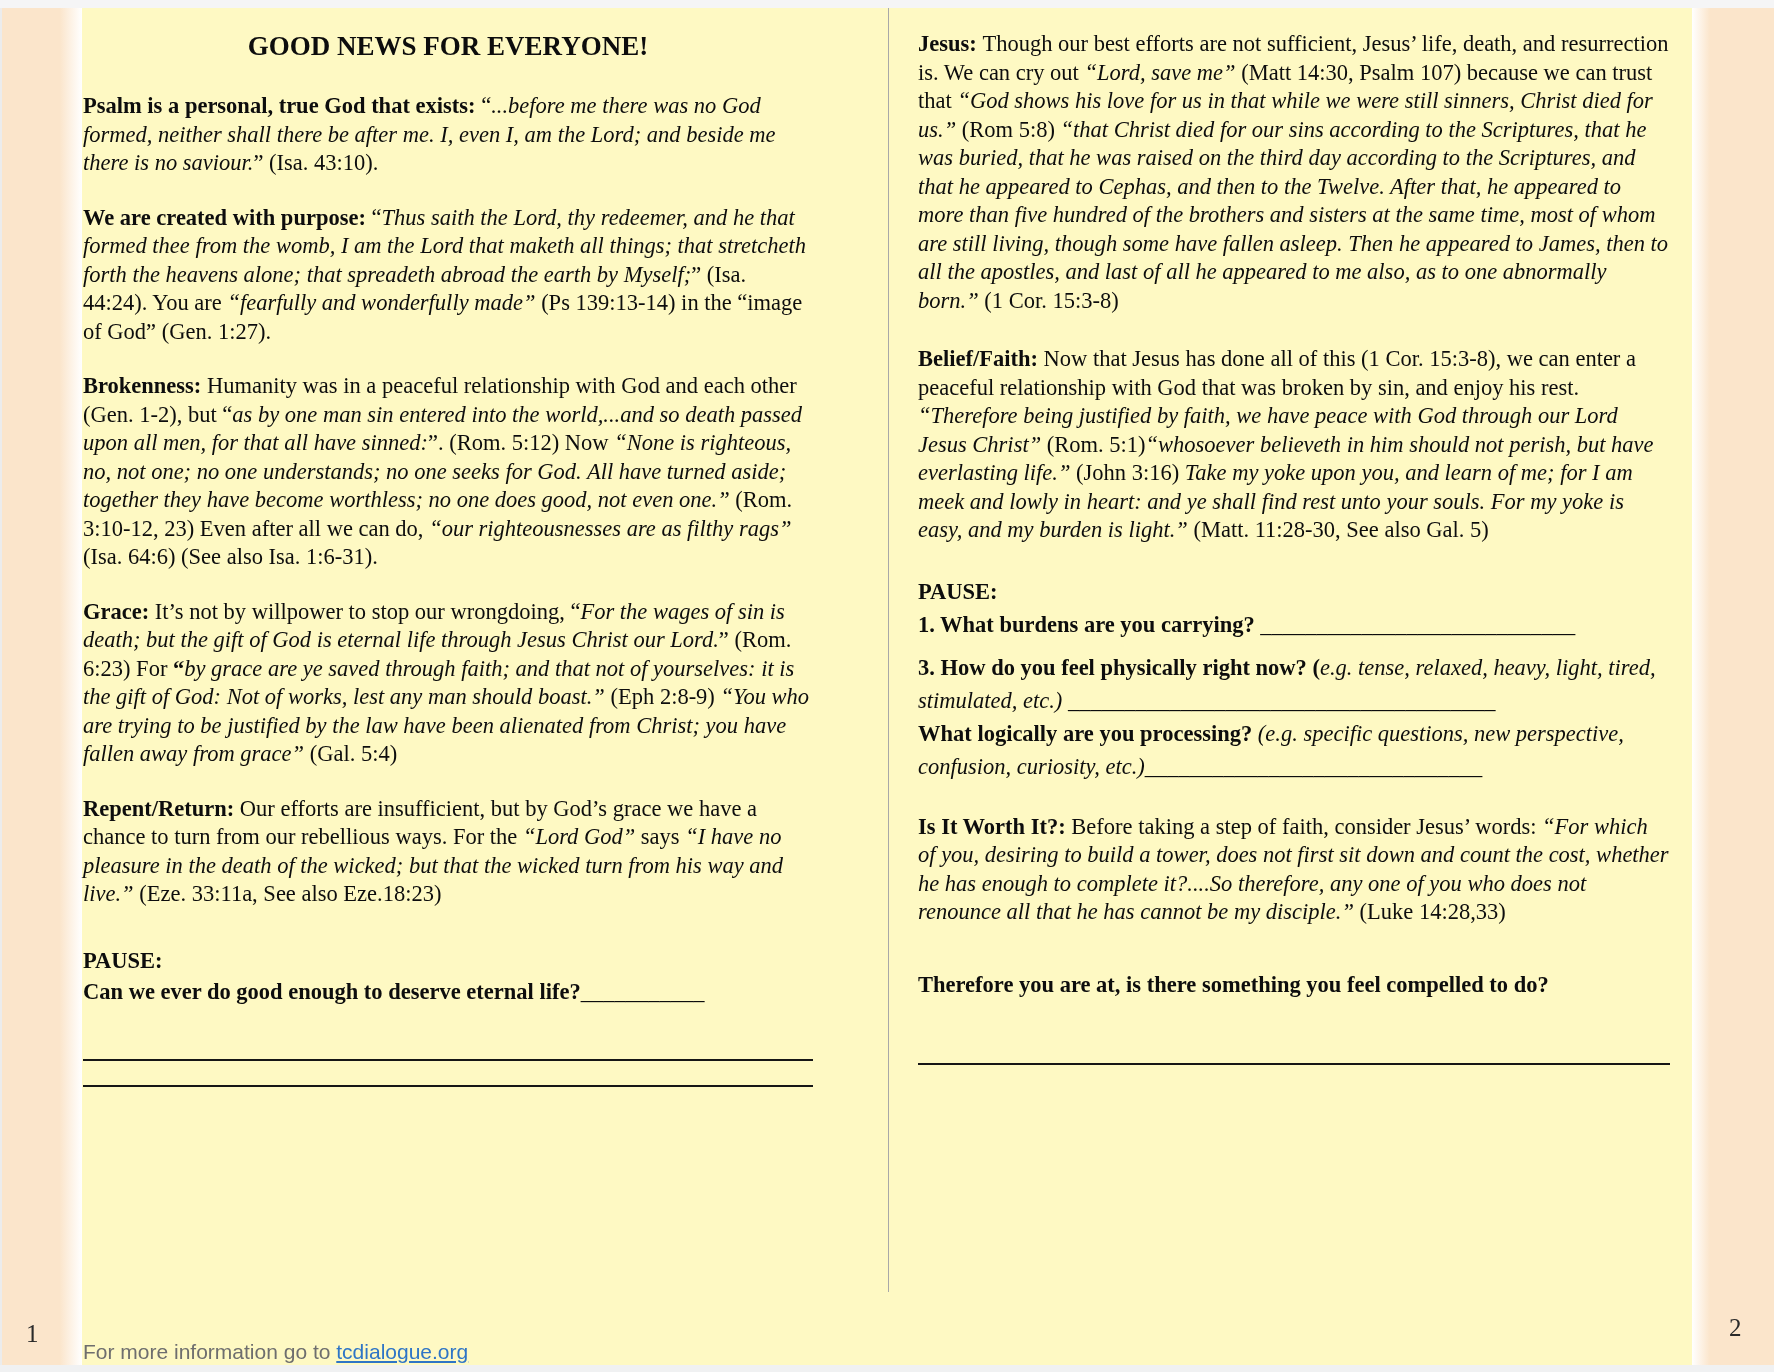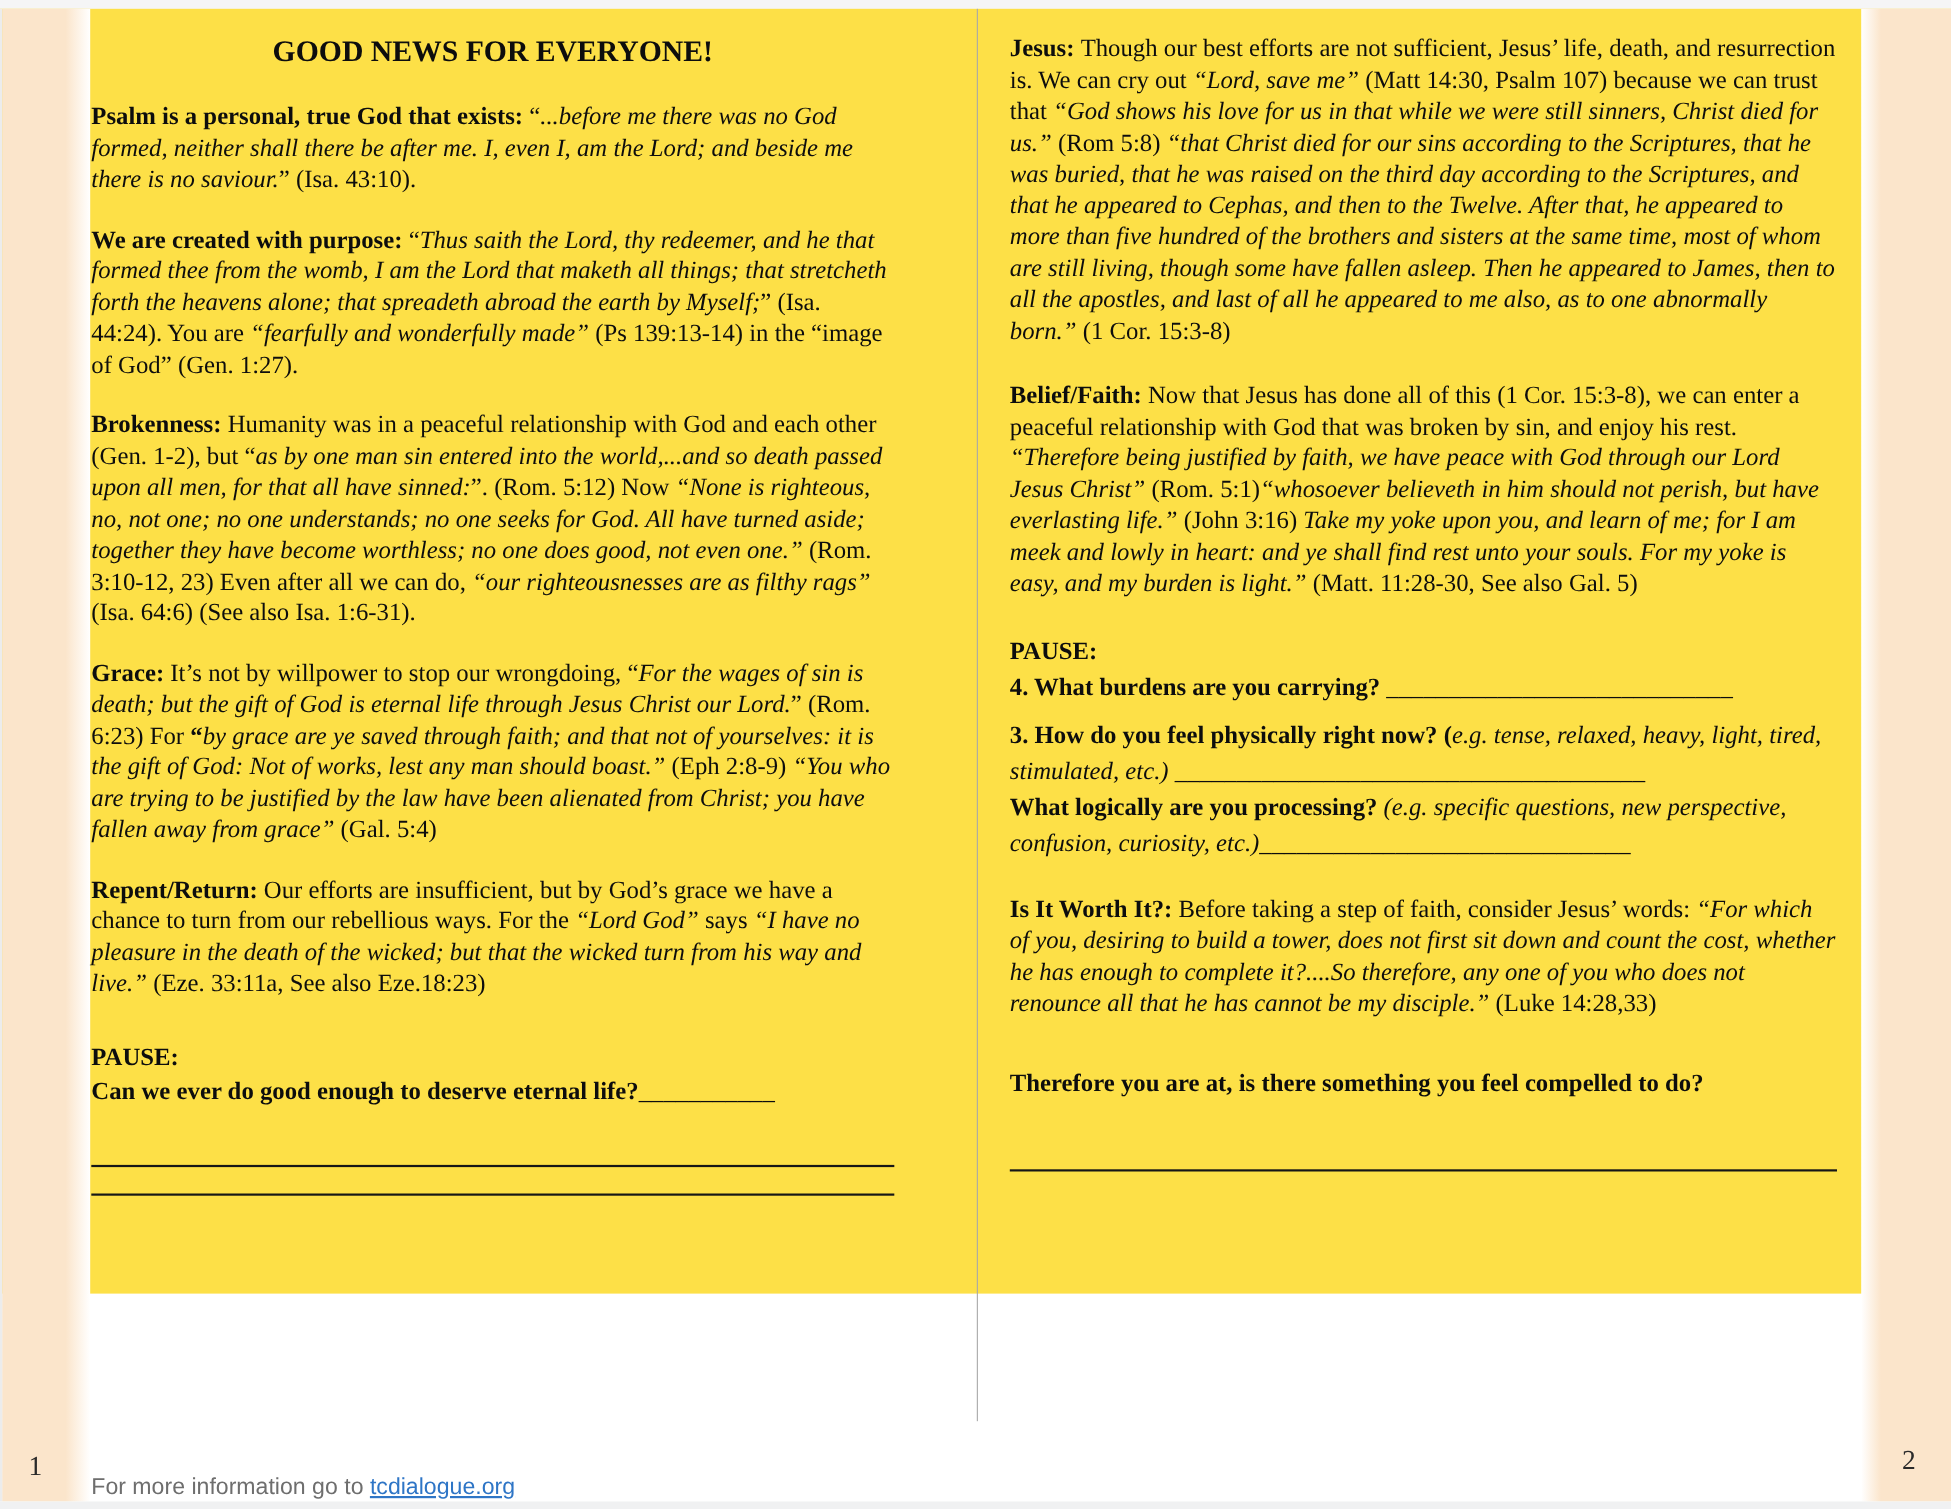--- a/index.html
+++ b/index.html
@@ -7,22 +7,22 @@
     padding: 0;
     width: 1774px;
     height: 1372px;
     overflow: hidden;
     background: #ffffff;
     font-family: "Liberation Serif", serif;
   }
   #stage {
     position: relative;
     width: 1774px;
-    height: 1176px;
-    background: #fde047;
+    height: 1372px;
+    background: #fef9c3;
   }
   .strip-top {
     position: absolute; left: 0; top: 0; width: 1774px; height: 8px;
     background: #f5f5f6;
   }
   .strip-bottom {
     position: absolute; left: 0; top: 1365px; width: 1774px; height: 7px;
     background: #f0f1f2;
   }
   .strip-left {
@@ -106,21 +106,21 @@
         <div class="ansline" style="margin-bottom: 22px;"></div>
         <div class="ansline" style="margin-bottom: 0px;"></div>
       </div>
   </div>
 
   <div class="col" id="col-right">
     <div id="right-paras">
         <p class="para" style="margin-bottom: 30px;"><span class="seg-b">Jesus: </span><span class="seg-n">Though our best efforts are not sufficient, Jesus’ life, death, and resurrection is. We can cry out </span><span class="seg-i">“Lord, save me”</span><span class="seg-n"> (Matt 14:30, Psalm 107) because we can trust that </span><span class="seg-i">“God shows his love for us in that while we were still sinners, Christ died for us.”</span><span class="seg-n"> (Rom 5:8) </span><span class="seg-i">“that Christ died for our sins according to the Scriptures, that he was buried, that he was raised on the third day according to the Scriptures, and that he appeared to Cephas, and then to the Twelve. After that, he appeared to more than five hundred of the brothers and sisters at the same time, most of whom are still living, though some have fallen asleep. Then he appeared to James, then to all the apostles, and last of all he appeared to me also, as to one abnormally born.”</span><span class="seg-n"> (1 Cor. 15:3-8)</span></p>
         <p class="para" style="margin-bottom: 30px;"><span class="seg-b">Belief/Faith: </span><span class="seg-n">Now that Jesus has done all of this (1 Cor. 15:3-8), we can enter a peaceful relationship with God that was broken by sin, and enjoy his rest. </span><span class="seg-i">“Therefore being justified by faith, we have peace with God through our Lord Jesus Christ”</span><span class="seg-n"> (Rom. 5:1)</span><span class="seg-i">“whosoever believeth in him should not perish, but have everlasting life.”</span><span class="seg-n"> (John 3:16) </span><span class="seg-i">Take my yoke upon you, and learn of me; for I am meek and lowly in heart: and ye shall find rest unto your souls. For my yoke is easy, and my burden is light.”</span><span class="seg-n"> (Matt. 11:28-30, See also Gal. 5)</span></p>
         <p class="para" style="line-height: 33px; margin-bottom: 0px;"><span class="seg-b">PAUSE:</span></p>
-        <p class="para" style="line-height: 33px; margin-bottom: 10px;"><span class="seg-b">4. What burdens are you carrying? </span><span class="seg-u">____________________________</span></p>
+        <p class="para" style="line-height: 33px; margin-bottom: 10px;"><span class="seg-b">1. What burdens are you carrying? </span><span class="seg-u">____________________________</span></p>
         <p class="para" style="line-height: 33px; margin-bottom: 0px;"><span class="seg-b">3. How do you feel physically right now? (</span><span class="seg-i">e.g. tense, relaxed, heavy, light, tired, stimulated, etc.) </span><span class="seg-u">______________________________________</span></p>
         <p class="para" style="line-height: 33px; margin-bottom: 30px;"><span class="seg-b">What logically are you processing? </span><span class="seg-i">(e.g. specific questions, new perspective, confusion, curiosity, etc.)</span><span class="seg-u">______________________________</span></p>
         <p class="para" style="margin-bottom: 44px;"><span class="seg-b">Is It Worth It?: </span><span class="seg-n">Before taking a step of faith, consider Jesus’ words: </span><span class="seg-i">“For which of you, desiring to build a tower, does not first sit down and count the cost, whether he has enough to complete it?....So therefore, any one of you who does not renounce all that he has cannot be my disciple.”</span><span class="seg-n"> (Luke 14:28,33)</span></p>
         <p class="para" style="margin-bottom: 62px;"><span class="seg-b">Therefore you are at, is there something you feel compelled to do?</span></p>
         <div class="ansline" style="margin-bottom: 0px;"></div>
       </div>
   </div>
 
   <div class="footer">
     <span>For more information go to </span><a href="#">tcdialogue.org</a>

